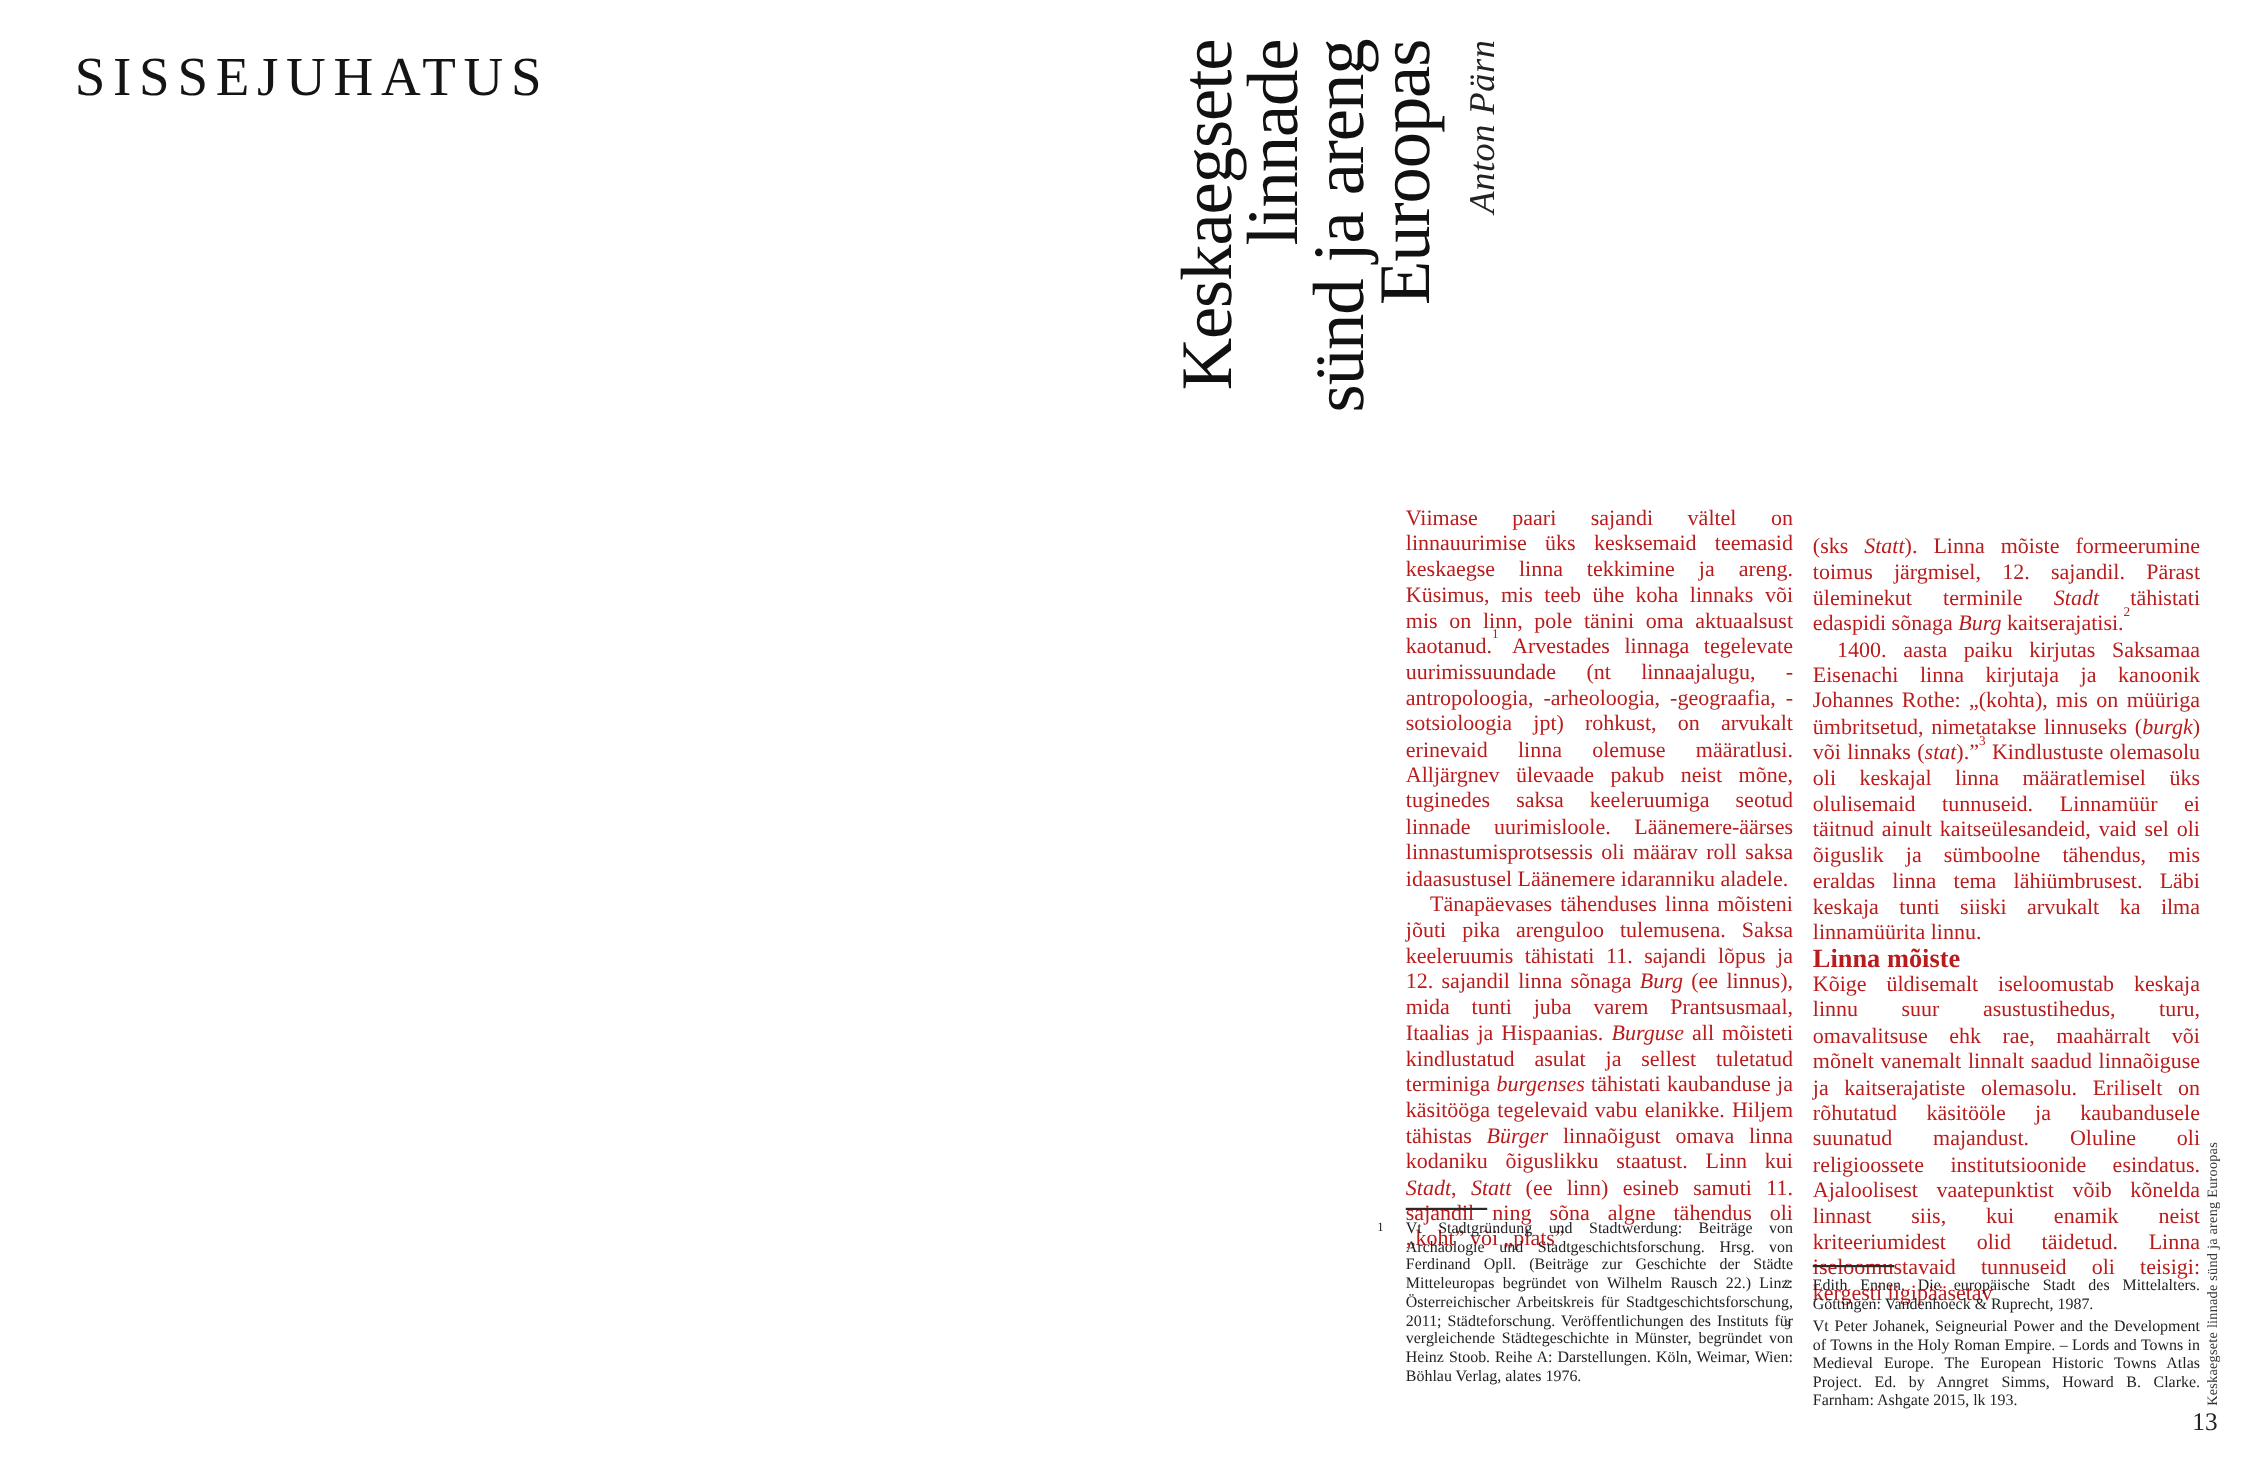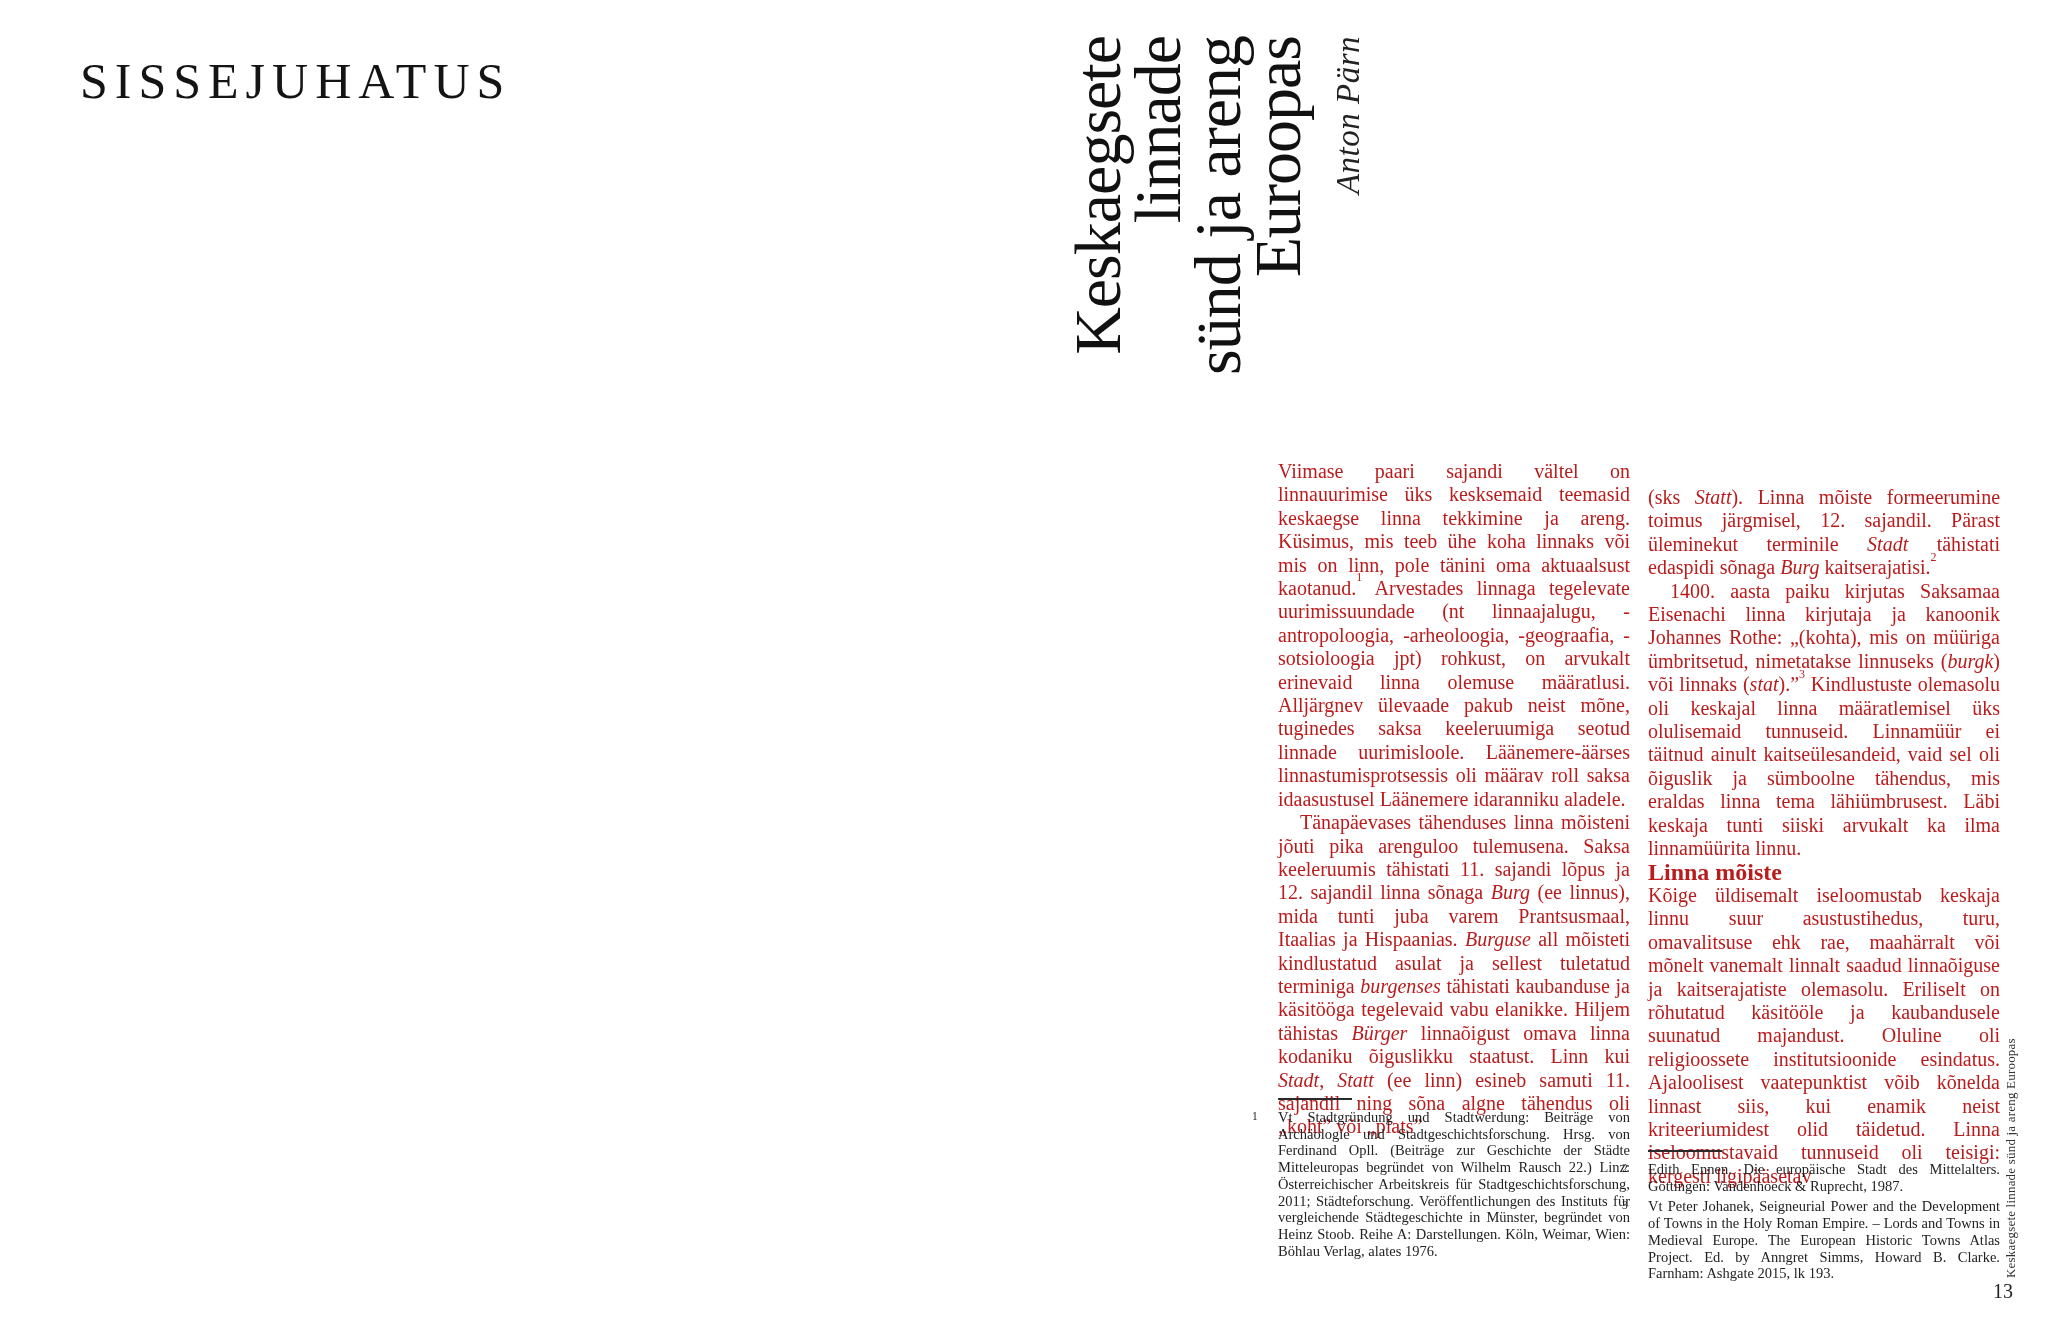--- a/index.html
+++ b/index.html
@@ -3,21 +3,21 @@
 <meta charset="utf-8">
 <style>
   html,body{margin:0;padding:0;}
   body{
     width:2048px;height:1334px;position:relative;background:#ffffff;
     color:#1b1b1b;font-family:"Liberation Serif", serif;
     -webkit-font-smoothing:antialiased;overflow:hidden;
   }
   
   .chapter-heading{
-    position:absolute;left:64px;top:36px;margin:16px;
+    position:absolute;left:64px;top:36px;margin:4px;
     font-size:50px;font-weight:400;letter-spacing:7px;color:#141414;
   }
   
   .title-rot-outer{position:absolute;left:1068px;top:36px;width:310px;height:400px;}
   .title-rot-inner{
     width:392px;height:310px;transform-origin:top left;
     transform:rotate(-90deg) translateX(-392px);
     text-align:right;
   }
   .title-line{
@@ -41,21 +41,21 @@
   .fn-rule{width:74px;border-top:2px solid #2a2a2a;margin-bottom:9px;}
   .fn{position:relative;margin-bottom:4px;}
   .fn-num{position:absolute;left:-26px;top:-1px;font-size:11.5px;}
   
   .running-title-outer{position:absolute;left:2003px;top:1032px;width:20px;height:246px;}
   .running-title-inner{
     width:246px;height:20px;transform-origin:top left;
     transform:rotate(-90deg) translateX(-246px);
     font-size:13px;white-space:nowrap;color:#333;letter-spacing:0.2px;
   }
-  .page-number{position:absolute;left:1993px;top:1280px;font-size:20px;color:#222;}
+  .page-number{position:absolute;left:1993px;top:1280px;font-size:23px;color:#222;}
 </style>
 </head>
 <body>
 
 <div>
 
   <h1 class="chapter-heading">SISSEJUHATUS</h1>
 
   <div class="title-rot-outer">
     <div class="title-rot-inner">

